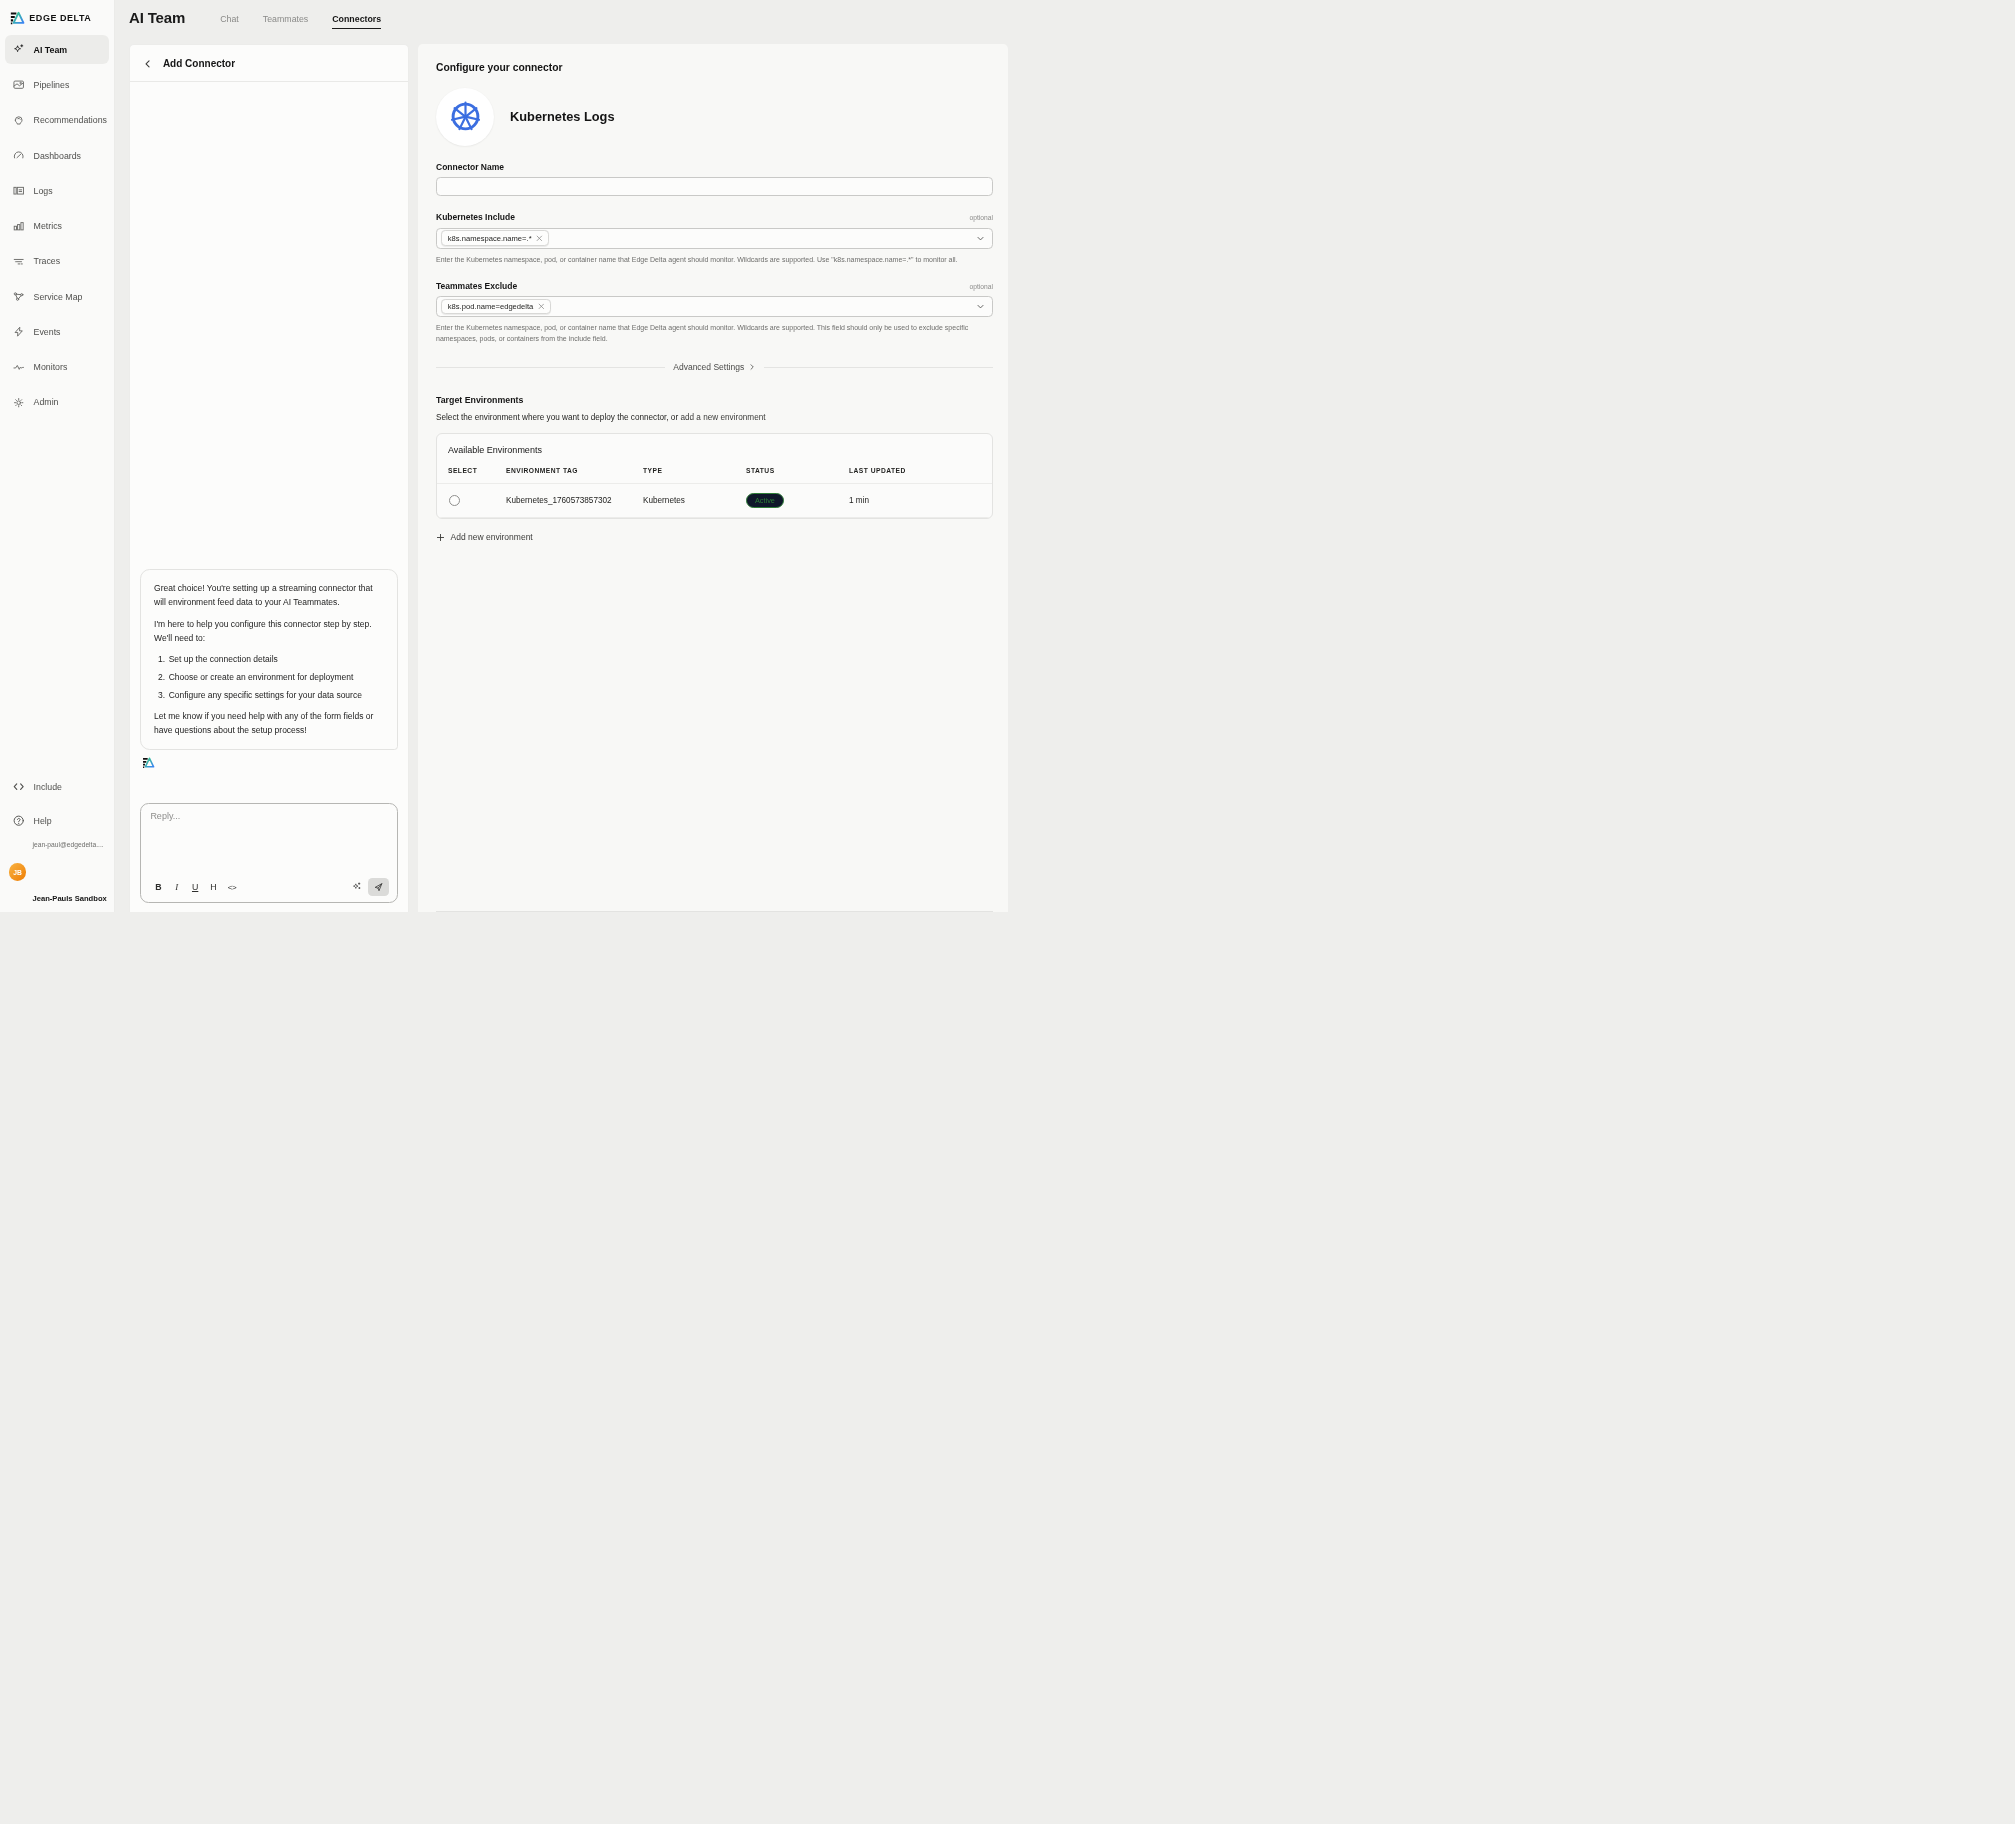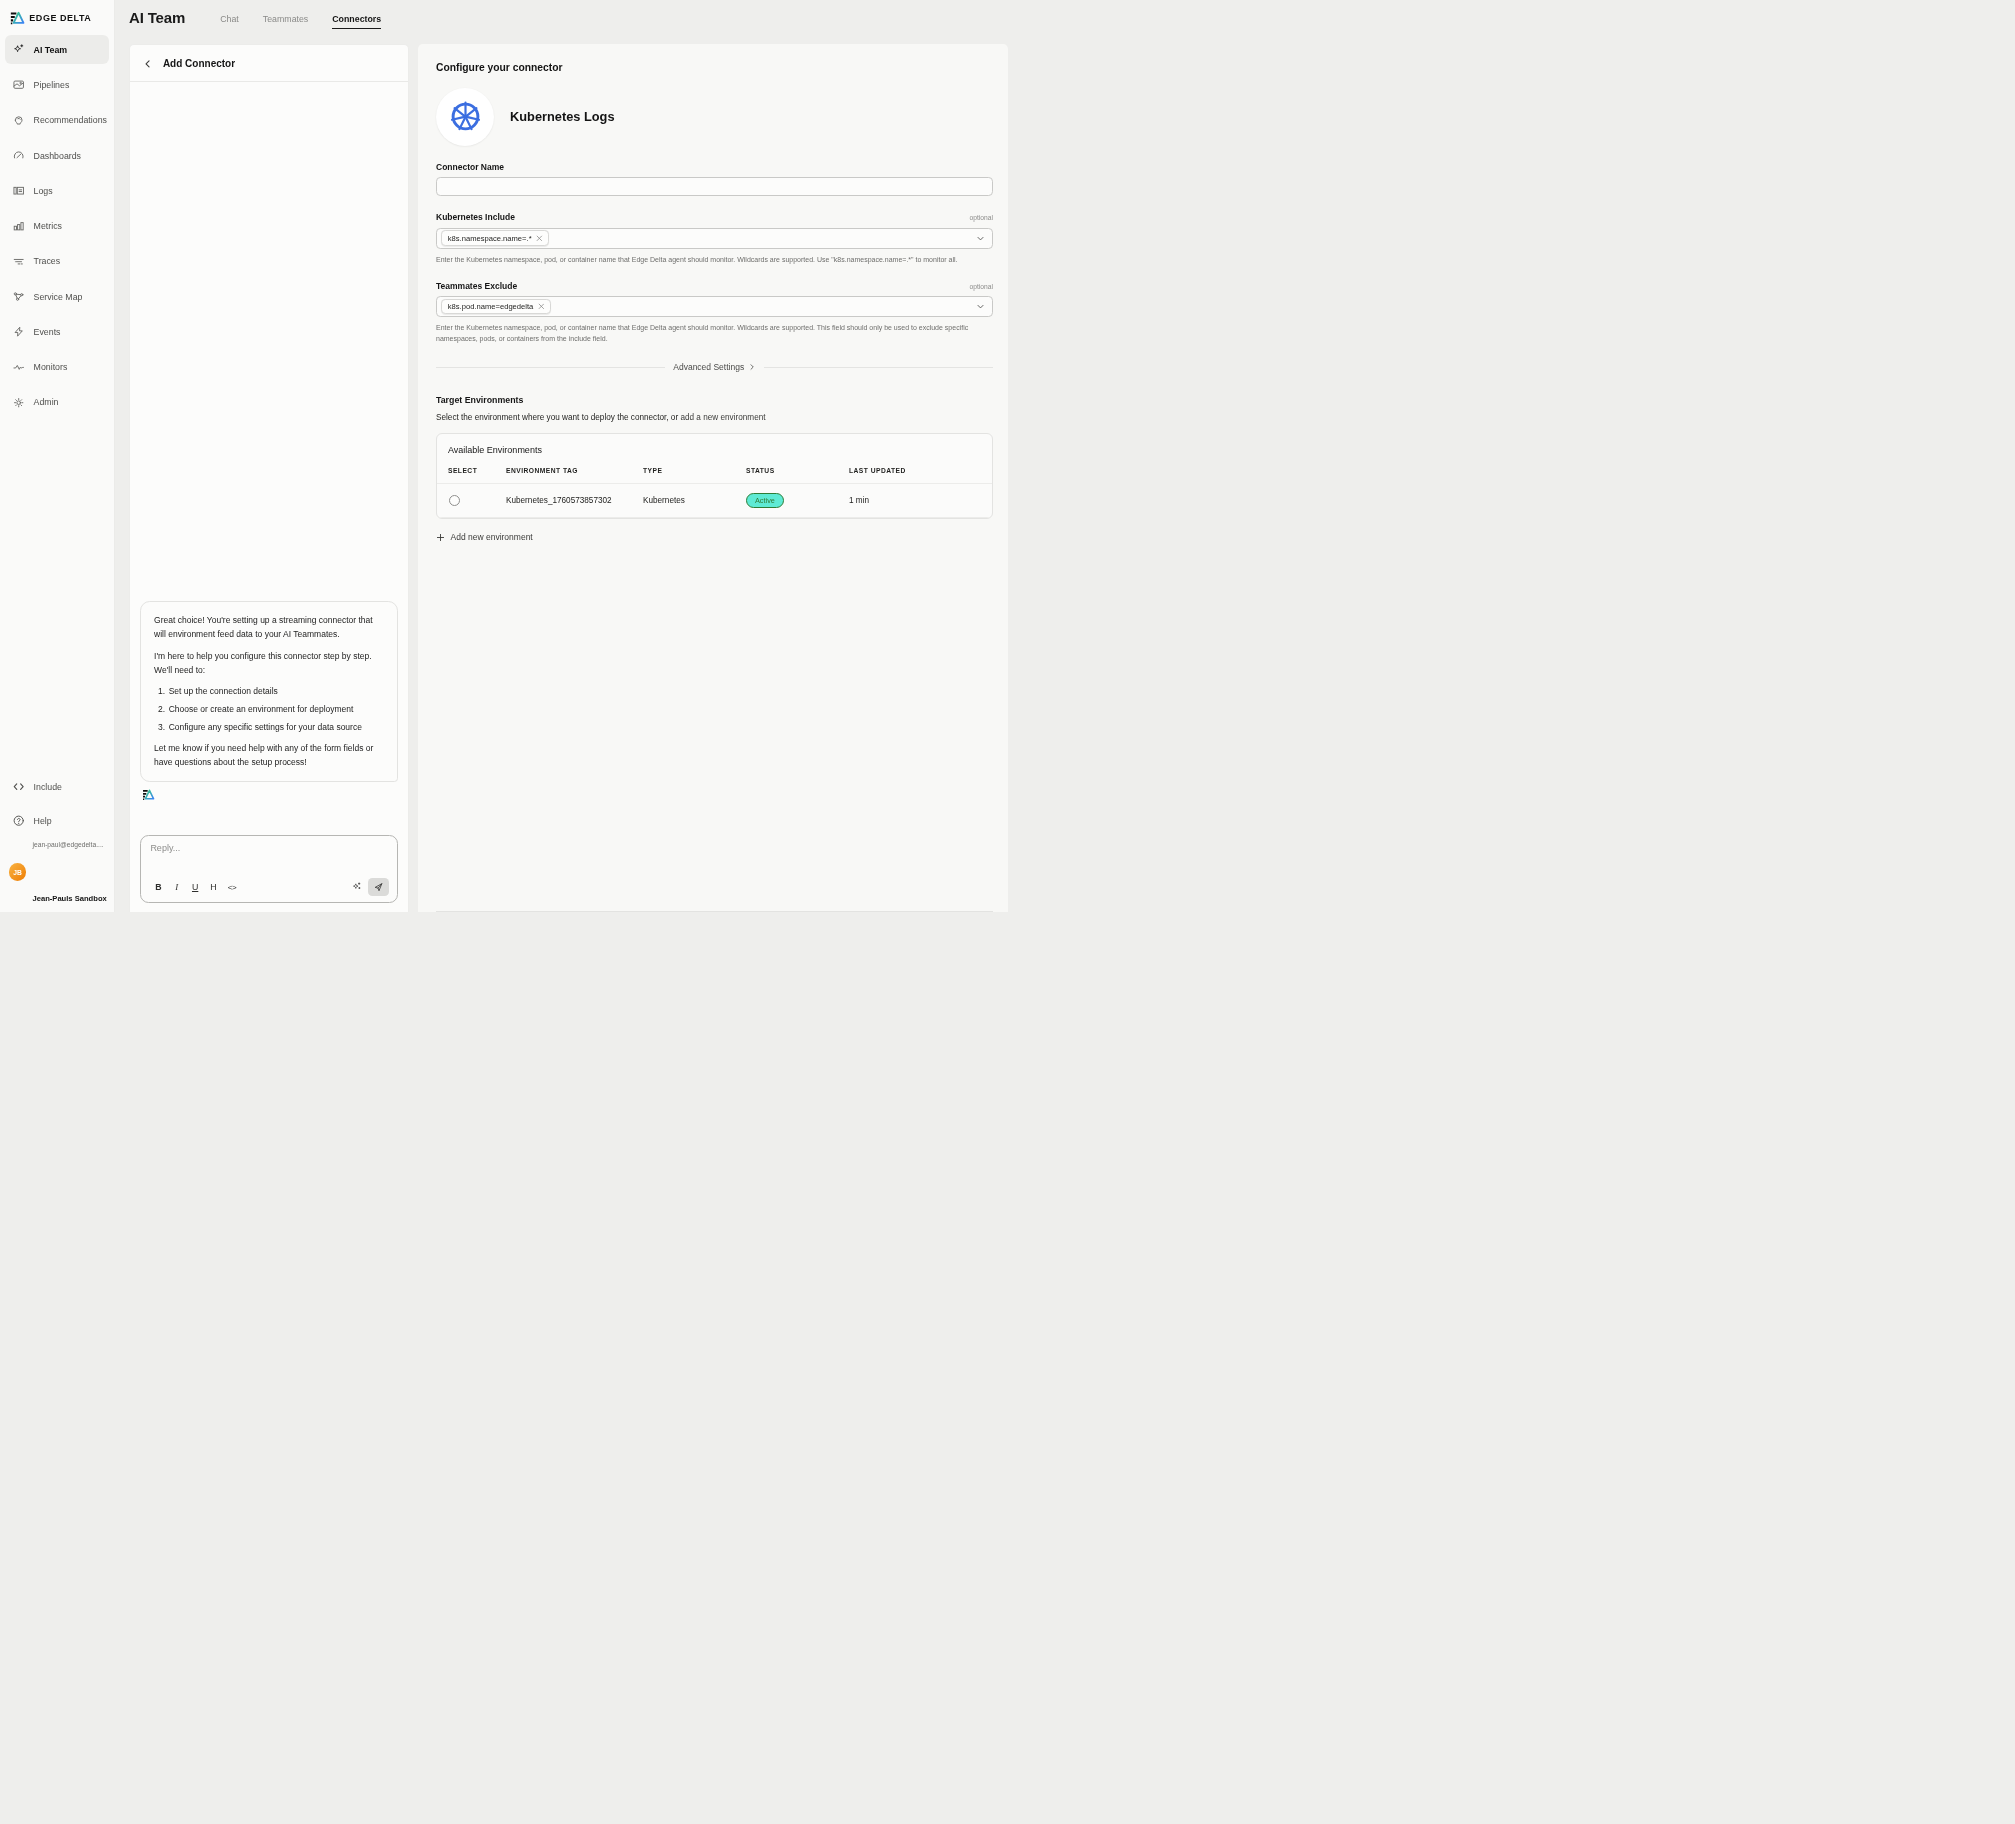--- a/index.html
+++ b/index.html
@@ -42,21 +42,21 @@
   .back-btn { width:13.4px; height:13.4px; display:flex; align-items:center; justify-content:center; cursor:pointer; color:#3c3c3a; }
   .panel-title { font-size:10px; font-weight:700; color:#161616; }
   .chat-area { flex:1; display:flex; flex-direction:column; padding:0 9.7px 9px 9.7px; min-height:0; }
   .bubble { margin-top:auto; border:0.6px solid #e3e3e1; border-radius:9.7px 9.7px 3.6px 9.7px; padding:12px 13.4px 11px 13.4px;
     font-size:8.5px; line-height:1.62; color:#1c1c1c; background:#fcfcfb; }
   .bubble p + p { margin-top:8.5px; }
   .bubble ol { margin:7.3px 0 7.3px 2.4px; padding-left:11px; }
   .bubble li { margin:4.3px 0; padding-left:1.2px; }
   .bubble-logo { margin:6px 0 0 2.4px; }
   .reply-box { margin-top:34px; border:0.9px solid #b6b6b3; border-radius:8.5px; background:#fcfcfb;
-    padding:7.3px 8.5px 6px 9.7px; display:flex; flex-direction:column; height:68px; }
+    padding:7.3px 8.5px 6px 9.7px; display:flex; flex-direction:column; height:100px; }
   .reply-input { border:none; outline:none; background:transparent; resize:none; flex:1;
     font-family:"Liberation Sans","DejaVu Sans",sans-serif; font-size:9px; color:#1a1a1a; }
   .reply-input::placeholder { color:#8d8d8b; }
   .reply-toolbar { display:flex; align-items:center; gap:2.4px; }
   .fmt-btn { border:none; background:transparent; width:16px; height:16px; font-size:8.8px; color:#2e2e2c;
     cursor:pointer; display:flex; align-items:center; justify-content:center; border-radius:3.6px;
     font-family:"Liberation Sans","DejaVu Sans",sans-serif; }
   .fmt-btn.b { font-weight:700; } .fmt-btn.i { font-style:italic; font-family:"Liberation Serif",serif; }
   .fmt-btn.u { text-decoration:underline; } .fmt-btn.code { letter-spacing:-0.6px; font-size:8px; }
   .toolbar-spacer { flex:1; }
@@ -91,21 +91,21 @@
   .target-desc a { color:#3c3c3a; text-decoration:none; cursor:pointer; }
   .env-card { margin-top:10.3px; border:0.6px solid #e3e3e1; border-radius:6px; background:#fbfbfa; overflow:hidden; }
   .env-card-title { font-size:9px; font-weight:400; padding:11px 11px 0 11px; color:#161616; }
   .env-grid { display:grid; grid-template-columns:58px 137px 103px 103px 1fr; align-items:center; padding:0 11px; }
   .env-head { font-size:6.7px; font-weight:700; letter-spacing:.07em; color:#1e1e1c; padding:12px 0 9.7px 0; }
   .env-row-wrap { border-top:0.6px solid #ececea; border-bottom:0.6px solid #ececea; }
   .env-cell { font-size:8.2px; color:#1c1c1a; padding:9px 0; }
   .radio { appearance:none; -webkit-appearance:none; width:11px; height:11px; border:0.9px solid #8f8f8d;
     border-radius:50%; background:#fdfdfc; cursor:pointer; margin-left:1.2px; display:block; }
   .badge-active { display:inline-block; font-size:7.3px; color:#2e7d37; border:0.9px solid #2e7d37;
-    background:#5eead4; border-radius:607px; padding:1.8px 8px; }
+    background:#0f172a; border-radius:607px; padding:1.8px 8px; }
   .add-env { display:flex; align-items:center; gap:5.5px; margin-top:13.4px; font-size:8.5px; color:#3a3a38; cursor:pointer; width:fit-content; }
   .rp-spacer { flex:1; }
   .footer-divider { height:0.6px; background:#e3e3e1; }
   .footer-actions { display:flex; gap:8px; padding:10.3px 0 16px 0; }
   .btn { font-family:inherit; font-size:8.8px; border-radius:4.3px; cursor:pointer; }
   .btn-primary-disabled { background:#e6e6e4; color:#9b9b99; border:none; padding:4.9px 12px; cursor:default; }
   .btn-cancel { background:#fdfdfc; color:#1c1c1a; border:0.6px solid #c6c6c4; padding:4.9px 11.5px; }
   svg { display:block; }
 </style>
 </head>

